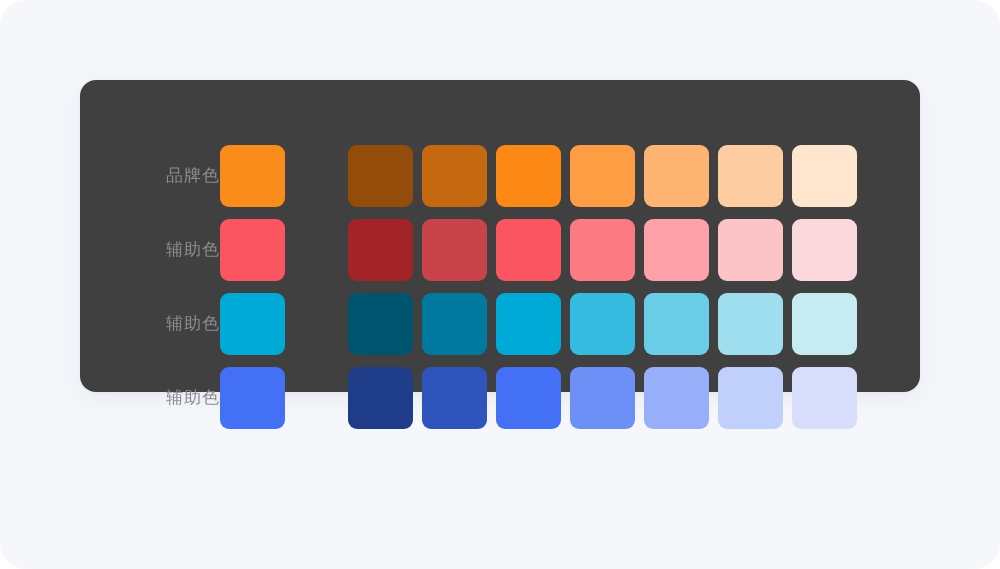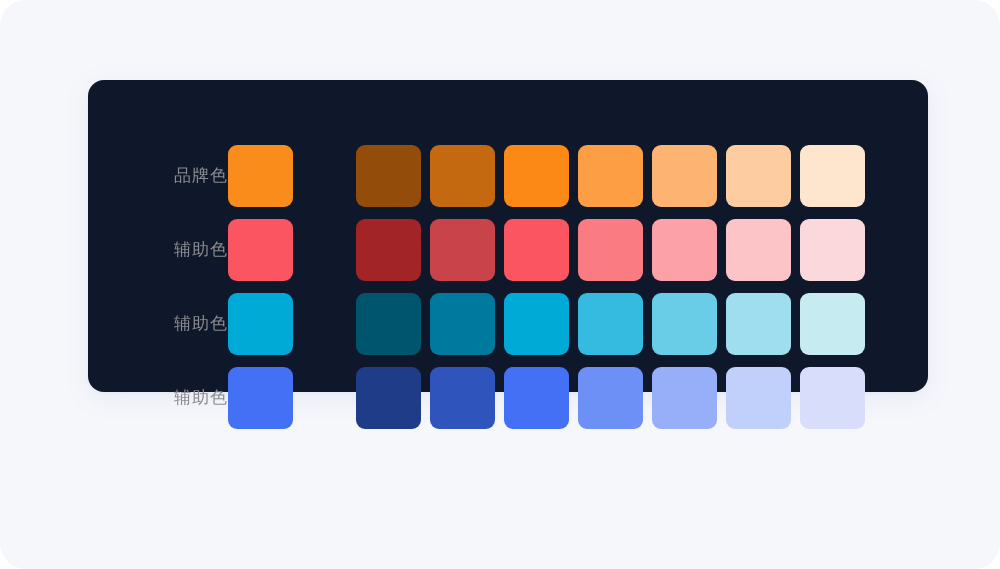--- a/index.html
+++ b/index.html
@@ -20,25 +20,24 @@
     background: #f5f7fb;
     border-radius: 26px;
     overflow: hidden;
   }
   #palette-card {
     position: absolute;
     left: 80px;
     top: 80px;
     width: 840px;
     height: 312px;
-    background: #0f172a;
+    background: #404040;
     border-radius: 16px;
     box-shadow: 0 6px 26px rgba(120, 130, 165, 0.10),
                 0 1px 3px rgba(120, 130, 165, 0.06);
-    margin-left: 8px;
   }
   .palette-rows {
     position: absolute;
     left: 0;
     top: 0;
     width: 100%;
     height: 100%;
   }
   .palette-row {
     position: absolute;

